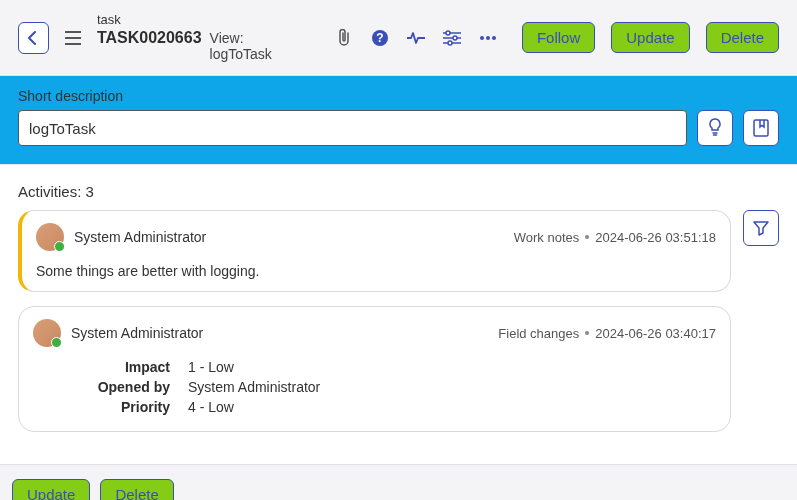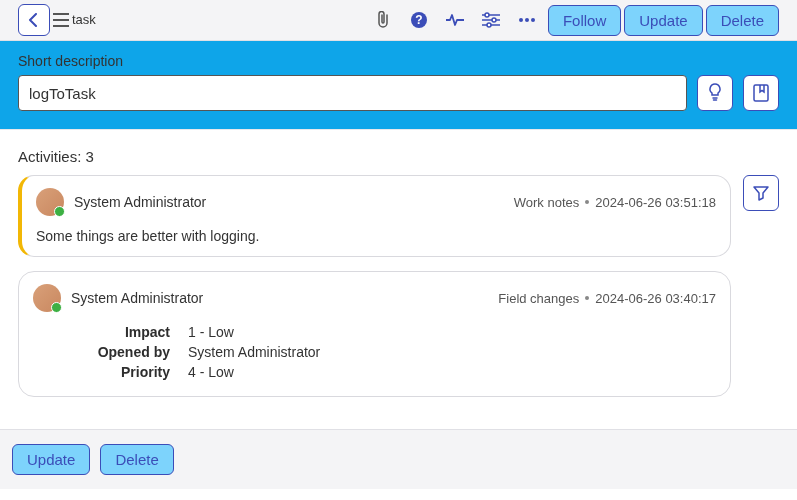--- a/index.html
+++ b/index.html
@@ -1,28 +1,28 @@
 <!DOCTYPE html>
 <html><head>
 <meta charset="utf-8">
 <style>
 * { box-sizing: border-box; margin: 0; padding: 0; }
 body { font-family: -apple-system, BlinkMacSystemFont, "Segoe UI", Arial, sans-serif; font-size: 14px; color: #2e2e2e; background: #fff; width: 797px; }
-.header { display: flex; align-items: center; padding: 4px 18px; background: #f4f4f6; border-bottom: 1px solid #e0e0e5; gap: 3px; }
+.header { display: flex; align-items: center; padding: 12px 18px; background: #f4f4f6; border-bottom: 1px solid #e0e0e5; gap: 16px; }
 .back-btn { width: 32px; height: 32px; border: 1px solid #3b4db8; border-radius: 6px; display: flex; align-items: center; justify-content: center; color: #3b4db8; background: #fff; cursor: pointer; }
 .ham-icon { color: #555; cursor: pointer; }
 .title-block { display: flex; flex-direction: column; line-height: 1.2; }
 .title-top { font-size: 13px; color: #333; }
 .title-row { display: flex; align-items: baseline; gap: 8px; }
 .title-num { font-size: 16px; font-weight: 600; }
 .title-view { font-size: 14px; color: #444; }
 .header-spacer { flex: 1; }
 .header-icon { color: #3b4db8; width: 20px; display: flex; align-items: center; justify-content: center; cursor: pointer; }
 .header-icons { display: flex; gap: 16px; align-items: center; margin-right: 8px; }
-.btn { border: 1px solid #3b4db8; border-radius: 6px; padding: 6px 14px; color: #3b4db8; background: #7dd3fc; font-size: 15px; cursor: pointer; }
+.btn { border: 1px solid #3b4db8; border-radius: 6px; padding: 6px 14px; color: #3b4db8; background: #84cc16; font-size: 15px; cursor: pointer; }
 .content { background: #0ea5e9; padding: 12px 18px 18px 18px; border-bottom: 1px solid #e8e8ec; }
 .field-label { font-size: 14px; color: #333; margin-bottom: 6px; }
 .field-row { display: flex; gap: 10px; align-items: center; }
 .text-input { flex: 1; height: 36px; border: 1px solid #555; border-radius: 4px; padding: 0 10px; font-size: 15px; color: #333; }
 .icon-btn { width: 36px; height: 36px; border: 1px solid #3b4db8; border-radius: 6px; display: flex; align-items: center; justify-content: center; color: #3b4db8; background: #fff; cursor: pointer; }
 .activities { padding: 18px; }
 .act-header { font-size: 15px; color: #333; margin-bottom: 10px; }
 .act-row { display: flex; gap: 12px; align-items: flex-start; }
 .act-stream { flex: 1; }
 .card { border: 1px solid #d9d9de; border-radius: 16px; padding: 12px 14px; margin-bottom: 14px; position: relative; background: #fff; }
@@ -50,20 +50,27 @@
         <path d="M8 1 L2 7 L8 13" stroke="currentColor" stroke-width="2" fill="none" stroke-linecap="round" stroke-linejoin="round"></path>
       </svg>
   </div>
   <div class="ham-icon">
     <svg width="16" height="14" viewBox="0 0 16 14">
         <path d="M0 1h16M0 7h16M0 13h16" stroke="#555" stroke-width="2"></path>
       </svg>
   </div>
   <div class="title-block">
     <div class="title-top">task</div>
+    <div class="title-row">
+      <div class="title-num">TASK0020663</div>
+      <div class="title-view">
+        <span>View:</span>
+        <span>logToTask</span>
+      </div>
+    </div>
   </div>
   <div class="header-spacer"></div>
   <div class="header-icons">
     <div class="header-icon">
       <svg width="16" height="18" viewBox="0 0 16 18">
           <path d="M12 4v8a4 4 0 01-8 0V3a2.5 2.5 0 015 0v8a1 1 0 01-2 0V4" stroke="#555" stroke-width="1.5" fill="none" stroke-linecap="round"></path>
         </svg>
     </div>
     <div class="header-icon">
       <svg width="18" height="18" viewBox="0 0 18 18">

